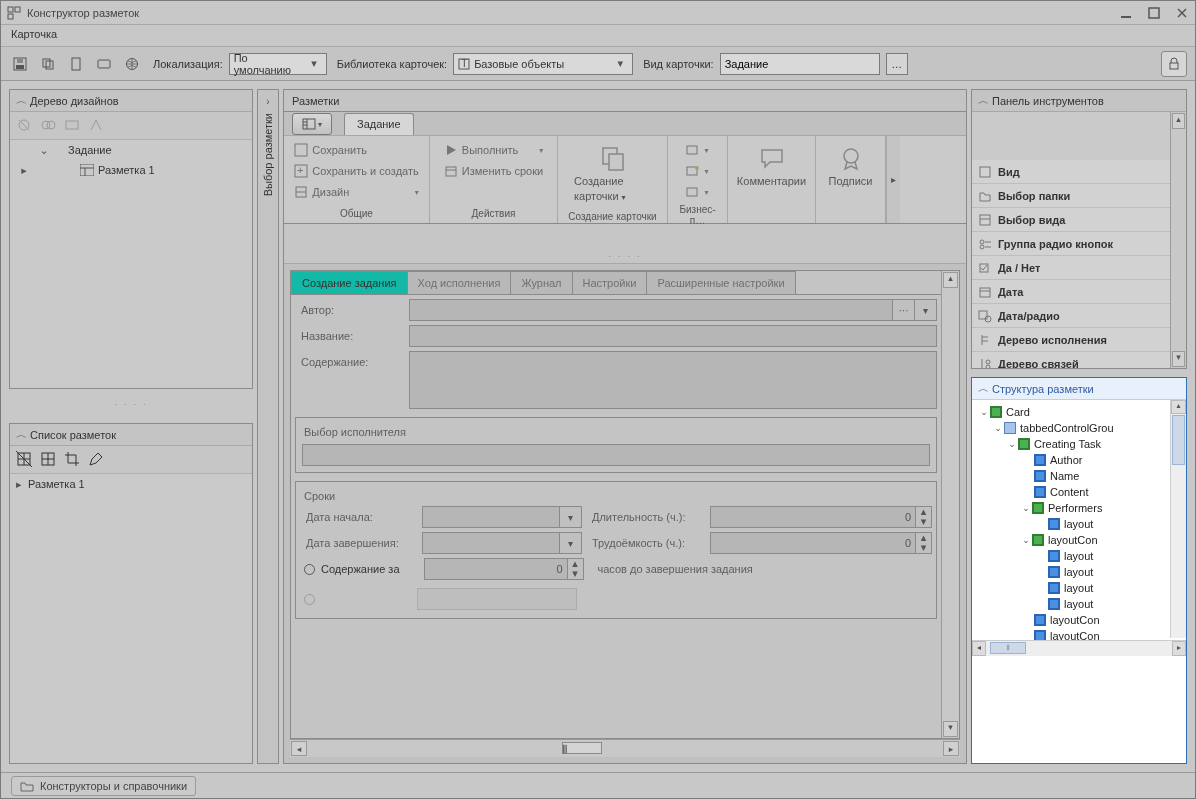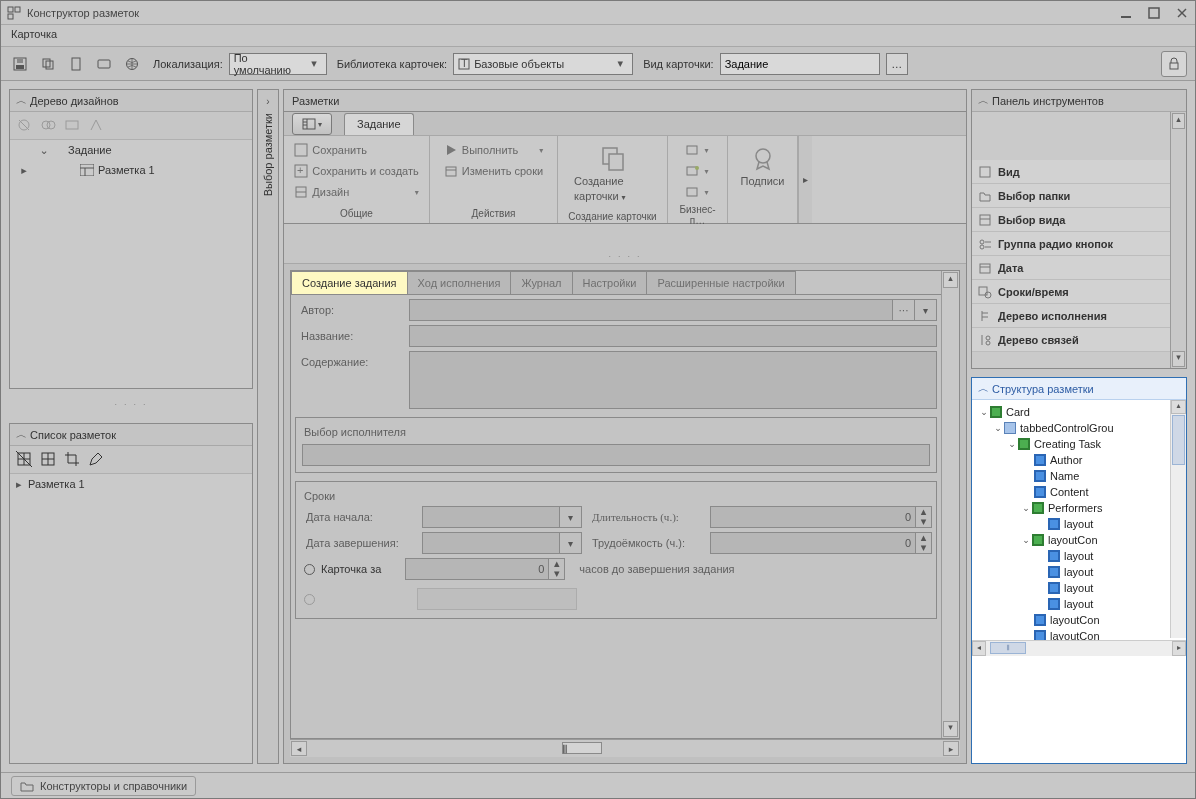--- a/index.html
+++ b/index.html
@@ -62,21 +62,21 @@
   .rib-large .cap { font-size:11px; line-height:15px;}
   .scrollbtn { width:14px; background:#c4c4c4; border-left:1px solid #a8a8a8; display:flex; align-items:center; justify-content:center; color:#555; font-size:10px;}
   .spacer-bar { height:40px; border-bottom:1px solid #a8a8a8; background:#c6c6c6; position:relative;}
   .dot-handle { position:absolute; left:50%; bottom:2px; transform:translateX(-50%); color:#888; font-size:9px; letter-spacing:2px;}
   
   .form-wrap { flex:1; overflow:hidden; display:flex; flex-direction:column; padding:6px;}
   .form-inner { border:1px solid #8a8a8a; flex:1; display:flex; overflow:hidden;}
   .form-content { flex:1; overflow:hidden; display:flex; flex-direction:column; background:#c4c4c4;}
   .tabs-row2 { height:24px; display:flex; border-bottom:1px solid #8a8a8a;}
   .tab2 { padding:5px 10px; border:1px solid #8a8a8a; border-bottom:none; background:#b8b8b8; font-size:11px; color:#707070; margin-right:-1px;}
-  .tab2.active { background:#fef9c3; color:#333;}
+  .tab2.active { background:#14b8a6; color:#333;}
   .form-body { flex:1; padding:4px; overflow:hidden; display:flex; flex-direction:column; gap:4px;}
   .field-row { display:flex; align-items:stretch; }
   .field-label { width:114px; padding:5px 6px; color:#5e5e5e; font-size:11px;}
   .field-input { flex:1; border:1px solid #8a8a8a; background:#b6b6b6; height:22px; display:flex; align-items:center;}
   .field-input.tall { height:58px; align-items:flex-start;}
   .field-input .inend { margin-left:auto; display:flex;}
   .inend-btn { width:22px; height:20px; border-left:1px solid #8a8a8a; display:flex; align-items:center; justify-content:center; color:#555; font-size:10px; background:#c0c0c0;}
   .groupbox { border:1px solid #8a8a8a; margin-top:4px; padding:4px;}
   .groupbox .gb-title { font-size:11px; color:#5e5e5e; padding:4px;}
   .gb-empty { height:22px; border:1px solid #8a8a8a; background:#b6b6b6; margin:2px;}
@@ -438,20 +438,33 @@
                       <svg width="14" height="14">
                         <rect x="1" y="3" width="10" height="8" fill="none" stroke="#777"></rect>
                       </svg>
                     </span>
                     <span class="dd">▾</span>
                   </div>
               </div>
             </div>
             <div class="glabel">Бизнес-п…</div>
           </div>
+          <div class="rgroup" style="width:88px;">
+            <div class="items" style="justify-content:center;width:100%;">
+              <div class="rib-large">
+                <span class="bigicon">
+                    <svg width="28" height="28">
+                      <path d="M4 6 h20 v12 h-12 l-5 5 v-5 h-3 z" fill="none" stroke="#888" stroke-width="1.5"></path>
+                    </svg>
+                  </span>
+                <span class="cap">Комментарии</span>
+              </div>
+            </div>
+            <div class="glabel">&nbsp;</div>
+          </div>
           <div class="rgroup" style="width:70px;">
             <div class="items" style="justify-content:center;width:100%;">
               <div class="rib-large">
                 <span class="bigicon">
                     <svg width="28" height="28">
                       <circle cx="14" cy="12" r="7" fill="none" stroke="#888" stroke-width="1.5"></circle>
                       <path d="M10 18 l-2 7 l6-3 l6 3 l-2-7" fill="none" stroke="#888" stroke-width="1.5"></path>
                     </svg>
                   </span>
                 <span class="cap">Подписи</span>
@@ -500,21 +513,21 @@
                 </div>
                 <div class="groupbox">
                   <div class="gb-title">Сроки</div>
                   <div class="form-grid2">
                     <div class="field-label" style="width:auto;">Дата начала:</div>
                     <div class="small-input">
                         <div class="inend" style="margin-left:auto;">
                           <div class="inend-btn">▾</div>
                         </div>
                       </div>
-                    <div class="field-label" style="width:auto;font-family:Liberation Serif, serif;">Длительность (ч.):</div>
+                    <div class="field-label" style="width:auto;">Длительность (ч.):</div>
                     <div class="small-input">
                         <span class="num-right">0</span>
                         <div class="spin">
                           <span>▴</span>
                           <span>▾</span>
                         </div>
                       </div>
                     <div class="field-label" style="width:auto;">Дата завершения:</div>
                     <div class="small-input">
                         <div class="inend" style="margin-left:auto;">
@@ -525,21 +538,21 @@
                     <div class="small-input">
                         <span class="num-right">0</span>
                         <div class="spin">
                           <span>▴</span>
                           <span>▾</span>
                         </div>
                       </div>
                   </div>
                   <div class="radio-row">
                     <span class="radio-dot"></span>
-                    <span>Карточка за</span>
+                    <span>Содержание за</span>
                     <div class="small-input" style="width:160px; margin-left:18px;">
                         <span class="num-right">0</span>
                         <div class="spin">
                           <span>▴</span>
                           <span>▾</span>
                         </div>
                       </div>
                     <span style="margin-left:8px; color:#5e5e5e;">часов до завершения задания</span>
                   </div>
                   <div class="radio-row" style="opacity:.4;">
@@ -607,34 +620,43 @@
                     <circle cx="4" cy="10" r="2" fill="none" stroke="#777"></circle>
                     <line x1="7" y1="5" x2="13" y2="5" stroke="#777"></line>
                     <line x1="7" y1="10" x2="13" y2="10" stroke="#777"></line>
                   </svg>
                 </span>
                 <span class="tli-text">Группа радио кнопок</span>
               </div>
             <div class="tool-list-item">
                 <span class="tli-icon">
                   <svg width="14" height="14">
+                    <rect x="2" y="3" width="8" height="8" fill="none" stroke="#777"></rect>
+                    <path d="M3 7 l2 2 l4 -5" fill="none" stroke="#777"></path>
+                  </svg>
+                </span>
+                <span class="tli-text">Да / Нет</span>
+              </div>
+            <div class="tool-list-item">
+                <span class="tli-icon">
+                  <svg width="14" height="14">
                     <rect x="2" y="3" width="10" height="9" fill="none" stroke="#777"></rect>
                     <line x1="2" y1="6" x2="12" y2="6" stroke="#777"></line>
                   </svg>
                 </span>
                 <span class="tli-text">Дата</span>
               </div>
             <div class="tool-list-item">
                 <span class="tli-icon">
                   <svg width="14" height="14">
                     <rect x="1" y="2" width="8" height="8" fill="none" stroke="#777"></rect>
                     <circle cx="10" cy="10" r="3" fill="none" stroke="#777"></circle>
                   </svg>
                 </span>
-                <span class="tli-text">Сроки/время</span>
+                <span class="tli-text">Дата/радио</span>
               </div>
             <div class="tool-list-item">
                 <span class="tli-icon">
                   <svg width="14" height="14">
                     <line x1="4" y1="2" x2="4" y2="12" stroke="#777"></line>
                     <line x1="4" y1="4" x2="10" y2="4" stroke="#777"></line>
                     <line x1="4" y1="8" x2="10" y2="8" stroke="#777"></line>
                   </svg>
                 </span>
                 <span class="tli-text">Дерево исполнения</span>

